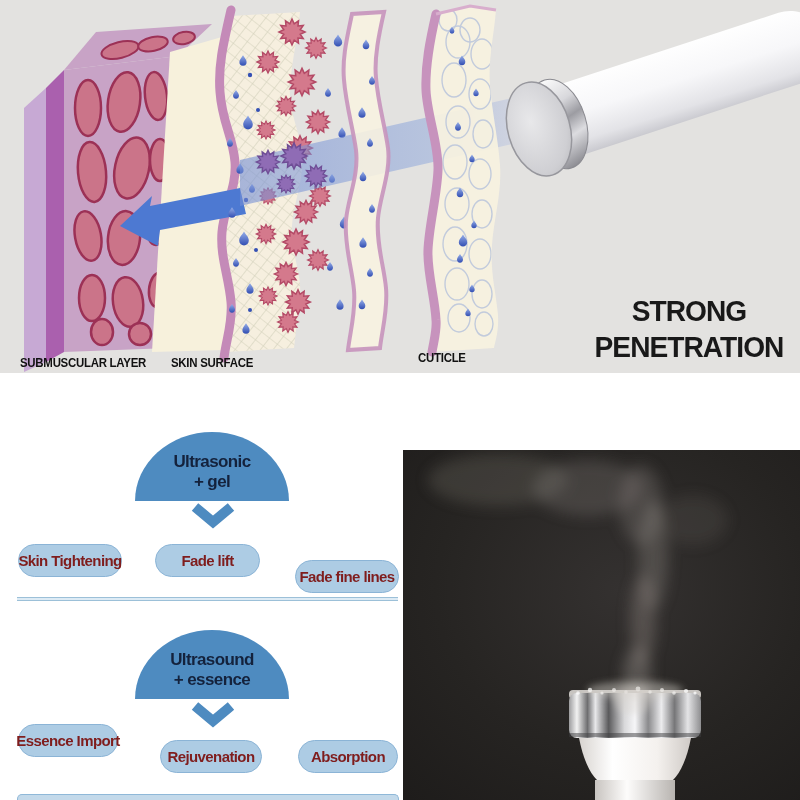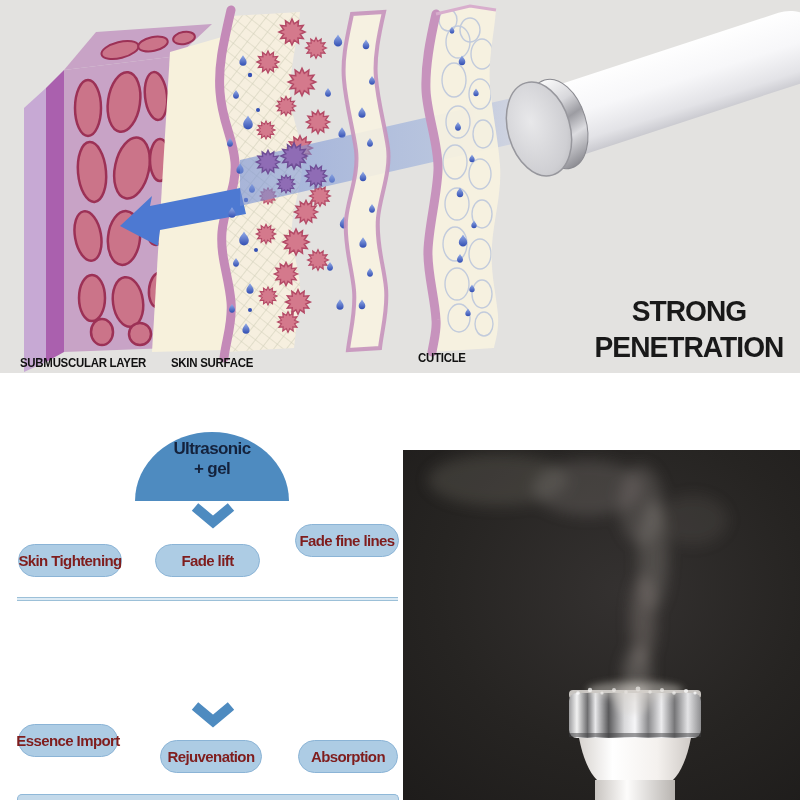--- a/index.html
+++ b/index.html
@@ -11,21 +11,21 @@
   .layer-label{position:absolute;font-size:13px;font-weight:bold;color:#111;
                letter-spacing:-0.3px;white-space:nowrap;
                transform:scaleX(.88);transform-origin:left center;}
   .headline{position:absolute;left:583px;top:293px;width:212px;text-align:center;
             font-size:29px;line-height:36px;font-weight:bold;color:#191919;
             letter-spacing:-1px;transform:scaleX(.97);transform-origin:center;}
   
   .dome{position:absolute;width:154px;height:69px;background:#4e8bc0;
         border-radius:77px 77px 0 0 / 69px 69px 0 0;
         display:flex;flex-direction:column;align-items:center;justify-content:flex-end;
-        padding-bottom:22px;box-sizing:border-box;}
+        padding-bottom:9px;box-sizing:border-box;}
   .dome span{font-size:17px;font-weight:bold;color:#14223c;letter-spacing:-0.6px;line-height:20px;}
   .chevron{position:absolute;width:46px;height:28px;}
   .pill{position:absolute;height:33px;background:#adcce4;border:1.5px solid #8bb4d6;
         border-radius:17px;box-sizing:border-box;display:flex;align-items:center;
         justify-content:center;font-size:15px;font-weight:bold;color:#7f1d1d;
         letter-spacing:-0.6px;white-space:nowrap;}
   .divider{position:absolute;left:17px;width:381px;height:2px;background:#ddebf5;
            border-top:1px solid #9cc0d8;border-bottom:1px solid #9cc0d8;}
   .bottom-bar{position:absolute;left:17px;top:794px;width:382px;height:10px;
               background:#c3d9ea;border:1.5px solid #8fb8d8;border-bottom:none;
@@ -263,26 +263,30 @@
   </div>
   <svg class="chevron" style="left:190px;top:502px;" viewBox="0 0 46 28">
     <polyline points="5,5 23,20 41,5" stroke="#4e8bc0" stroke-width="10" fill="none"></polyline>
   </svg>
   <div class="pill" style="left:18px;top:544px;width:104px;">
     <span>Skin Tightening</span>
   </div>
   <div class="pill" style="left:155px;top:544px;width:105px;">
     <span>Fade lift</span>
   </div>
-  <div class="pill" style="left:295px;top:524px;width:104px;">
+  <div class="pill" style="left:295px;top:560px;width:104px;">
     <span>Fade fine lines</span>
   </div>
 
   <div class="divider" style="top:597px;"></div>
 
+  <div class="dome" style="left:135px;top:630px;">
+    <span>Ultrasound</span>
+    <span>+ essence</span>
+  </div>
   <svg class="chevron" style="left:190px;top:701px;" viewBox="0 0 46 28">
     <polyline points="5,5 23,20 41,5" stroke="#4e8bc0" stroke-width="10" fill="none"></polyline>
   </svg>
   <div class="pill" style="left:18px;top:724px;width:100px;">
     <span>Essence Import</span>
   </div>
   <div class="pill" style="left:160px;top:740px;width:102px;">
     <span>Rejuvenation</span>
   </div>
   <div class="pill" style="left:298px;top:740px;width:100px;">

